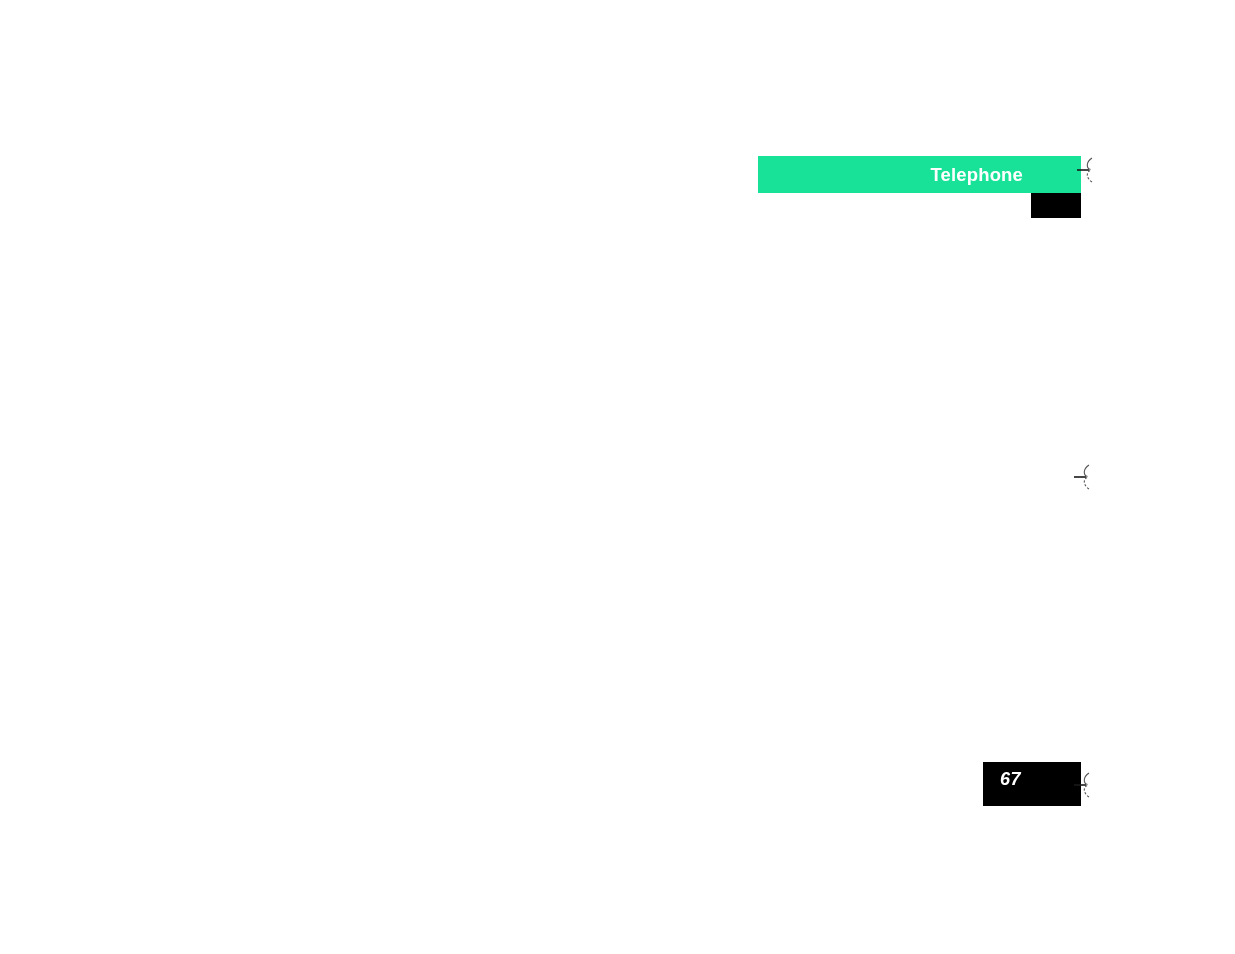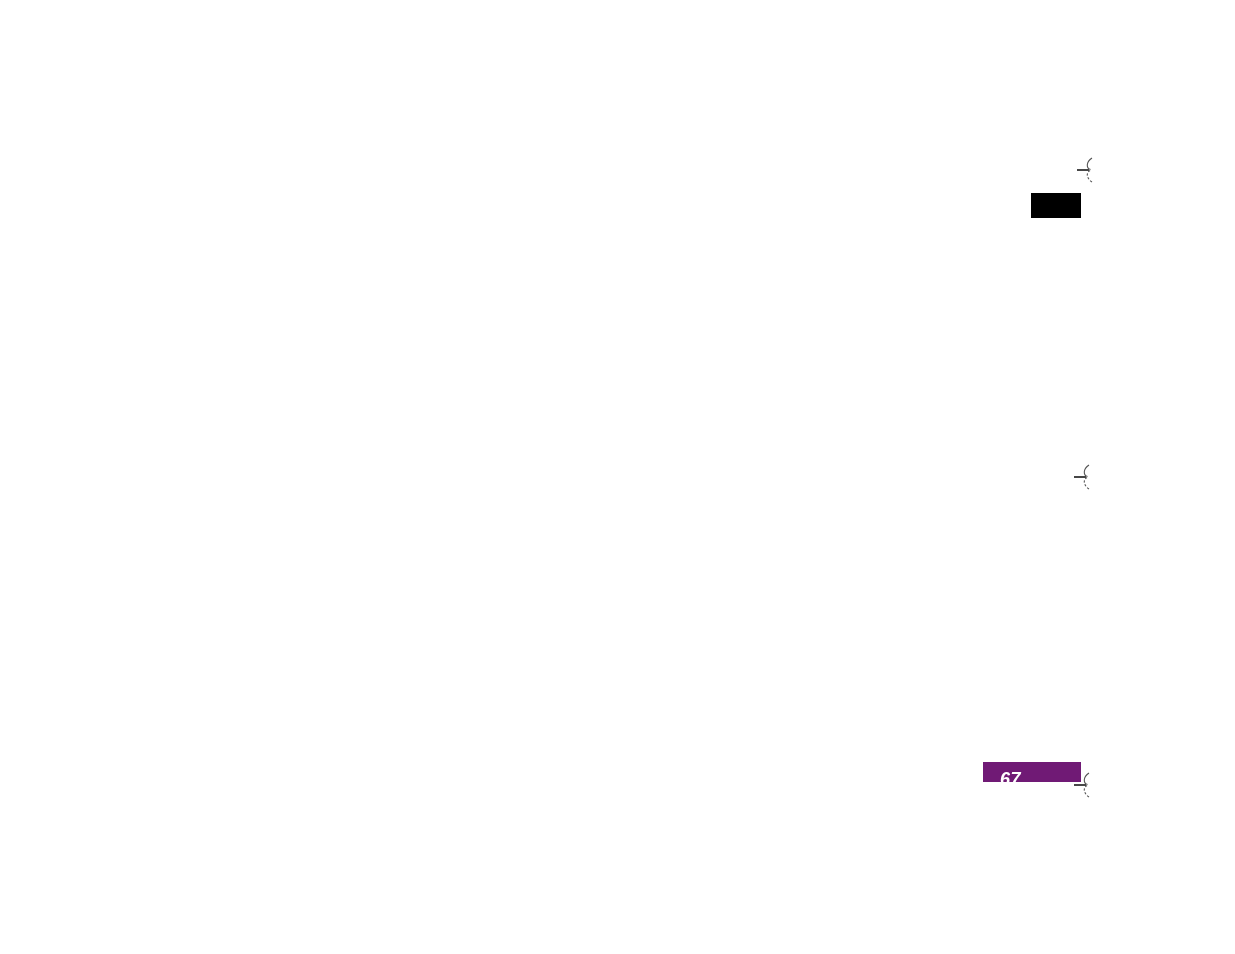--- a/index.html
+++ b/index.html
@@ -73,22 +73,22 @@
   }
   .toc-item.gap-tight { margin-top: 5px; }
   .toc-item.gap-wide  { margin-top: 15px; }
 
   
   .page-number-badge {
     position: absolute;
     left: 983px;
     top: 762px;
     width: 98px;
-    height: 20px;
-    background: #701a75;
+    height: 44px;
+    background: #000000;
   }
   .page-number {
     position: absolute;
     left: 17px;
     top: 0;
     height: 36px;
     line-height: 35px;
     color: #ffffff;
     font-size: 18px;
     font-weight: bold;
@@ -108,20 +108,23 @@
     font-family: "DejaVu Sans", sans-serif;
     overflow: visible;
   }
   .crop-mark svg { display: block; }
 </style>
 </head>
 <body>
 
 <div class="page">
 
+  <div class="chapter-bar">
+    <div class="chapter-title">Telephone</div>
+  </div>
 
   <div class="register-tab"></div>
 
 
   <div class="page-number-badge">
     <div class="page-number">67</div>
   </div>
 
   <div class="crop-mark" style="left:1076px; top:155px;">
     <svg width="30" height="30" viewBox="0 0 30 30" aria-hidden="true">

